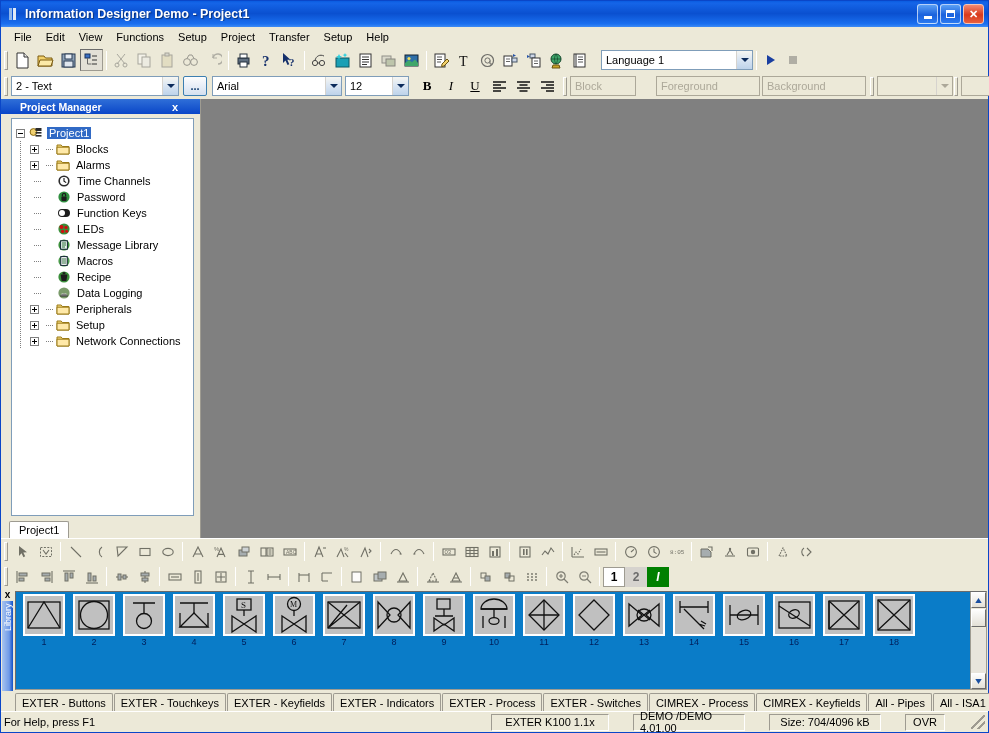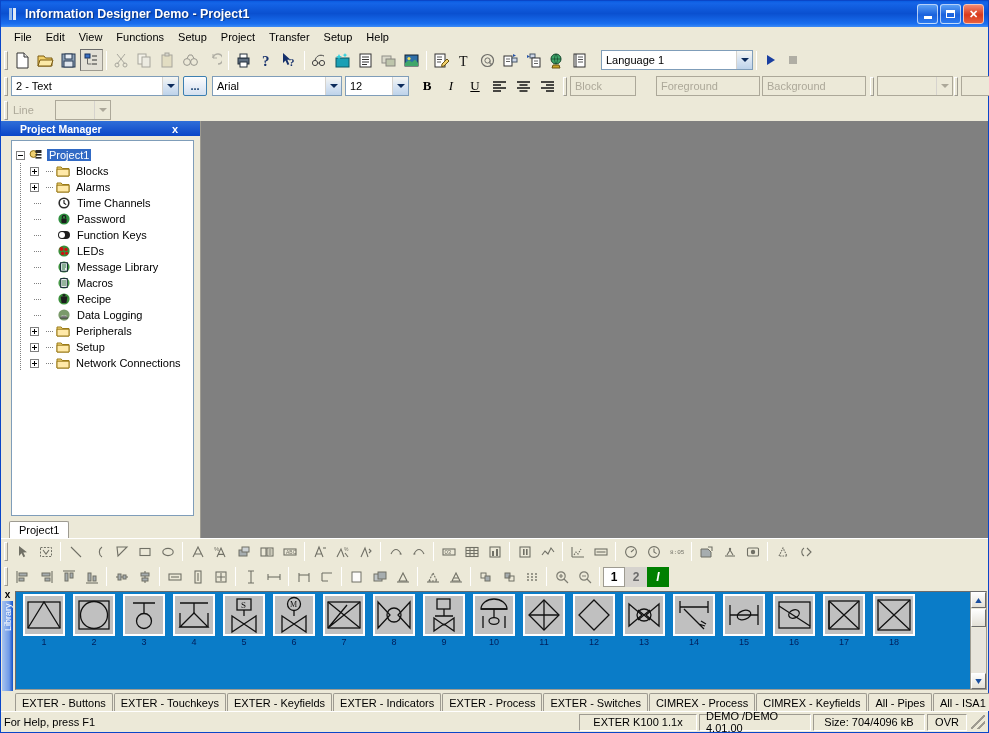--- a/index.html
+++ b/index.html
@@ -222,21 +222,21 @@
     height:18px; padding:0 6px; font-size:11px;
     background:#ece9d8; border:1px solid #9e9b91; border-bottom:none;
     display:flex;align-items:center; margin-right:1px;
     border-top-left-radius:2px;border-top-right-radius:2px;
     white-space:nowrap;
   }
 
   
   .statusbar {
     height: 21px; background:#ece9d8; display:flex; align-items:center;
-    flex:none; border-top:1px solid #fff; font-size:11px;
+    flex:none; border-top:1px solid #fff; font-size:11px;gap:22px;
   }
   .sb-cell {
     height:17px; display:flex;align-items:center; padding:0 6px;
     border:1px solid #9e9b91; border-top-color:#9e9b91; border-left-color:#9e9b91;
     border-right-color:#fff; border-bottom-color:#fff;
     margin-right:2px;
   }
   .sb-main { flex:1; border:none; padding-left:3px; }
   .sb-grip { width:14px;height:14px;margin-left:2px;margin-right:3px;
     background:
@@ -529,30 +529,20 @@
             <b></b>
           </div>
       </div>
       <div class="grip"></div>
       <div class="combo disabled" style="width:76px;">
         <div class="ctext"></div>
 
       </div>
     </div>
 
-    <div class="tbrow" style="height:22px;">
-      <div class="grip"></div>
-      <div style="color:#aca899;font-size:11px;width:44px;padding-left:2px;">Line</div>
-      <div class="combo disabled" style="width:56px;">
-        <div class="ctext"></div>
-        <div class="carrow">
-            <b></b>
-          </div>
-      </div>
-    </div>
   </div>
 
   <div class="mainarea">
     <div class="dock">
       <div class="dock-title">
         <span>Project Manager</span>
         <div class="dock-close">x</div>
       </div>
       <div class="tree" id="tree">
           <div class="tnode">

